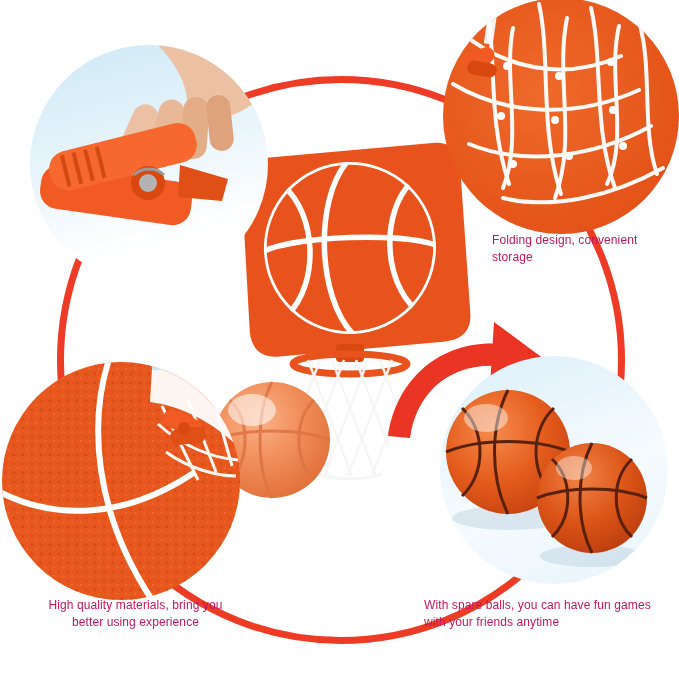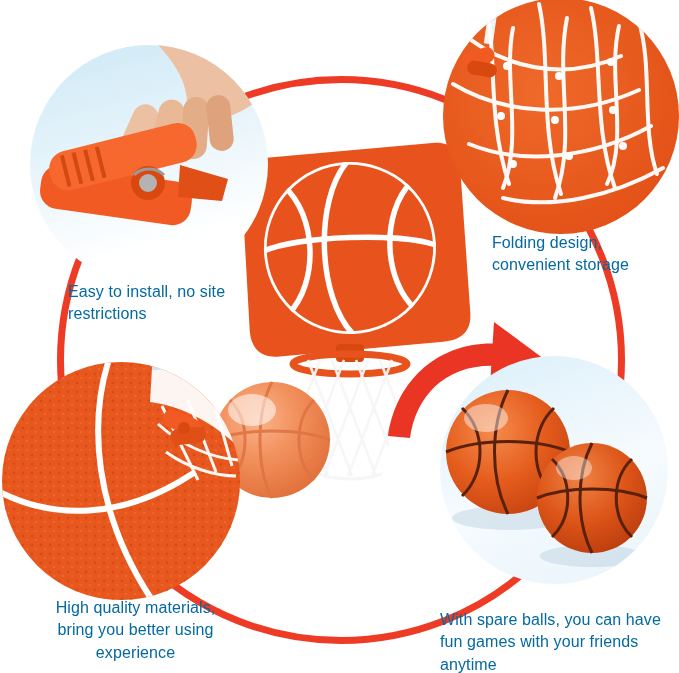--- a/index.html
+++ b/index.html
@@ -15,25 +15,25 @@
   .arrow-svg  { left:382px; top:316px; width:168px; height:122px; z-index:2; }
   .callout { border-radius:50%; overflow:hidden; z-index:3; }
   .callout svg { display:block; width:100%; height:100%; }
   .co-clamp   { left:30px;  top:45px;  width:238px; height:238px;
                 background:linear-gradient(165deg,#cde9f6 0%,#e9f5fb 45%,#ffffff 78%); }
   .co-net     { left:443px; top:-2px;  width:236px; height:236px;
                 background:radial-gradient(circle at 42% 40%, #ef6a2a 0%, #e04a12 100%); }
   .co-material{ left:2px;   top:362px; width:238px; height:238px; background:#e8581e; }
   .co-balls   { left:440px; top:356px; width:228px; height:228px;
                 background:linear-gradient(160deg,#dbeffa 0%,#f6fbfe 55%,#e8f4fb 100%); }
-  .label { position:absolute; z-index:4; font-size:16px; line-height:1.4; color:#0369a1; letter-spacing:0.1px; }
+  .label { position:absolute; z-index:4; font-size:12px; line-height:1.4; color:#be185d; letter-spacing:0.1px; }
   .lab-install  { left:68px;  top:281px; width:165px; }
   .lab-folding  { left:492px; top:232px; width:170px; }
   .lab-material { left:38px;  top:597px; width:195px;text-align:center; }
-  .lab-balls    { left:440px; top:597px; width:240px;margin-top:12px; }
+  .lab-balls    { left:424px; top:597px; width:240px; }
 </style>
 </head>
 <body>
 
 <div class="stage">
 
   <div class="abs ring"></div>
 
   <svg class="abs center-svg" viewBox="0 0 300 370">
     <defs>
@@ -217,18 +217,17 @@
           <path d="M152 87 C136 119 136 165 152 197"></path>
           <path d="M97 142 C127 130 177 130 207 142"></path>
           <path d="M112 103 C133 123 133 161 112 181"></path>
           <path d="M192 103 C171 123 171 161 192 181"></path>
         </g>
         <ellipse cx="134" cy="112" rx="18" ry="12" fill="#ffffff" opacity="0.4"></ellipse>
       </g>
     </svg>
   </div>
 
-  <div class="label lab-install">Easy to install, no site restrictions</div>
   <div class="label lab-folding">Folding design, convenient storage</div>
   <div class="label lab-material">High quality materials, bring you better using experience</div>
   <div class="label lab-balls">With spare balls, you can have fun games with your friends anytime</div>
 
 </div>
 
 </body></html>

